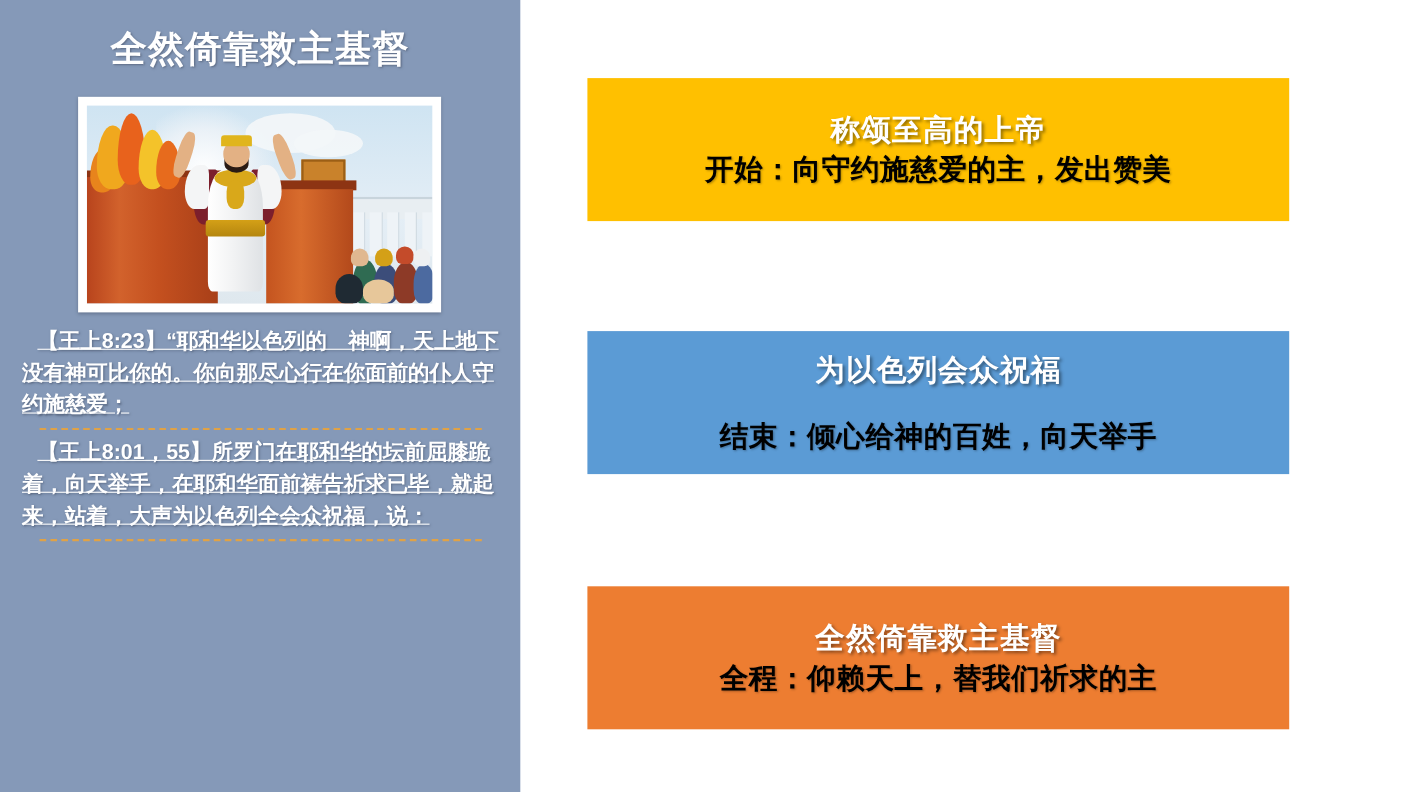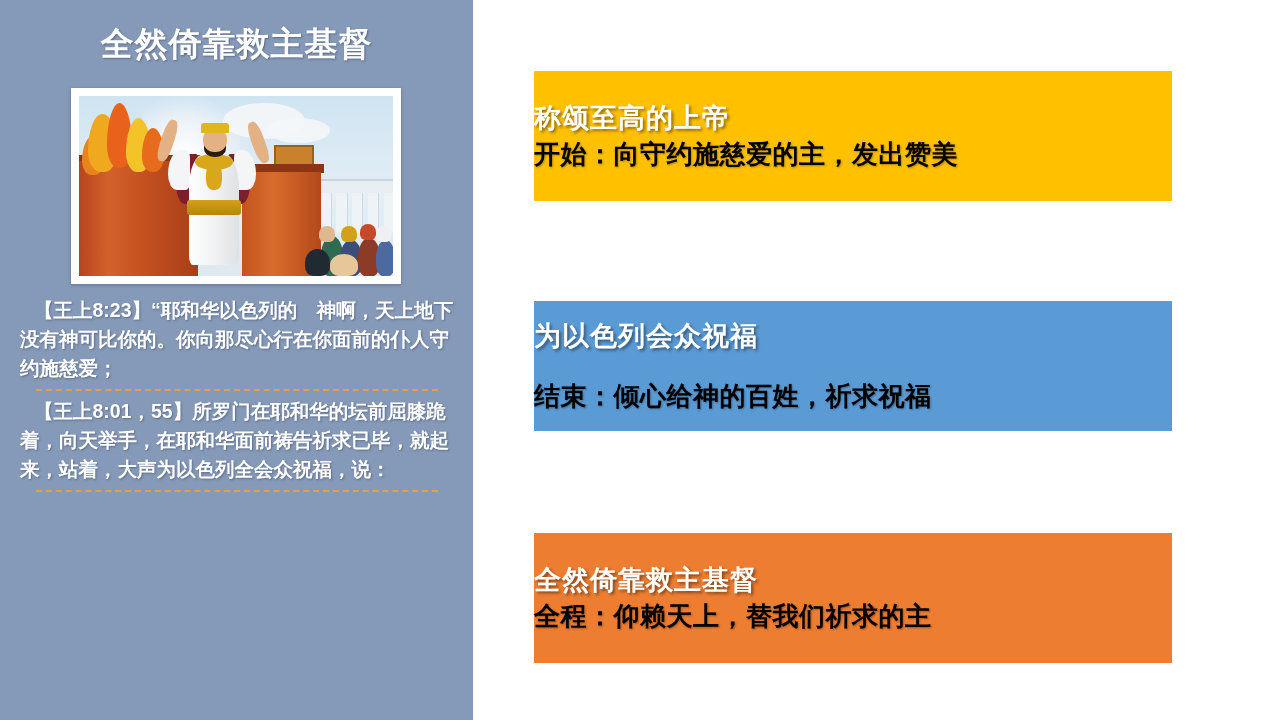--- a/index.html
+++ b/index.html
@@ -214,37 +214,38 @@
   }
   .verse {
     color: #ffffff;
     font-weight: bold;
     font-size: 19.5px;
     line-height: 29px;
     text-indent: 14px;
     text-shadow: 1px 1px 2px rgba(55,68,90,0.5);
     margin: 0;
     padding: 0 6px;
+    text-decoration: underline;
   }
   .divider {
     height: 0;
     border-top: 2px dashed #e8a33d;
     margin: 6px 22px 6px 22px;
     opacity: .92;
   }
 
   
   .panel {
     position: absolute;
     left: 534px;
     width: 638px;
     height: 130px;
     display: flex;
     flex-direction: column;
-    align-items: flex-start;
+    align-items: center;
     justify-content: center;
     box-sizing: border-box;
   }
   #panel-1 { top: 71px; }
   #panel-2 { top: 301px; gap: 24px; }
   #panel-3 { top: 533px; }
 
   .panel-title {
     color: #ffffff;
     font-weight: bold;
@@ -331,19 +332,19 @@
   </div>
 </div>
 
 <div class="panel" id="panel-1" style="background: rgb(255, 192, 0);">
   <div class="panel-title">称颂至高的上帝</div>
   <div class="panel-subtitle">开始：向守约施慈爱的主，发出赞美</div>
 </div>
 
 <div class="panel" id="panel-2" style="background: rgb(91, 155, 213);">
   <div class="panel-title">为以色列会众祝福</div>
-  <div class="panel-subtitle">结束：倾心给神的百姓，祈求祝福</div>
+  <div class="panel-subtitle">结束：倾心给神的百姓，向天举手</div>
 </div>
 
 <div class="panel" id="panel-3" style="background: rgb(237, 125, 49);">
   <div class="panel-title">全然倚靠救主基督</div>
   <div class="panel-subtitle">全程：仰赖天上，替我们祈求的主</div>
 </div>
 
 </body></html>

